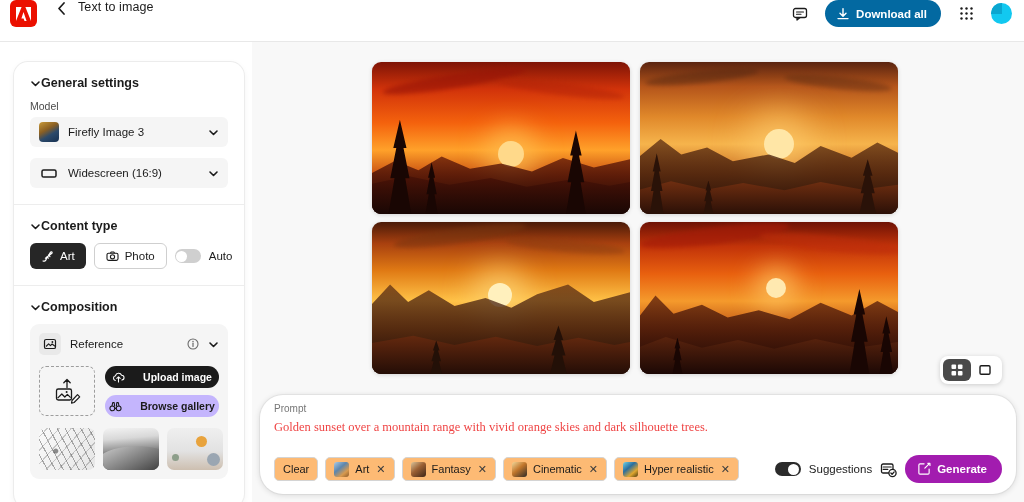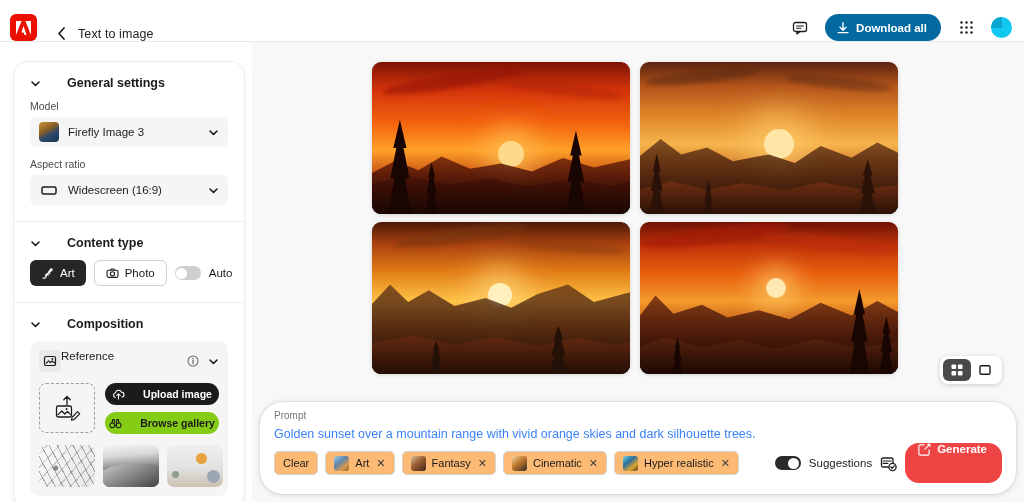--- a/index.html
+++ b/index.html
@@ -10,21 +10,21 @@
     overflow: hidden;
   }
   body { position: relative; }
 
   
   .header {
     position: absolute; top: 0; left: 0;
     width: 1024px; height: 42px;
     background: #ffffff;
     border-bottom: 1px solid #e8e8e8;
-    display: flex; align-items: flex-end;
+    display: flex; align-items: flex-start;
   }
   .adobe-logo {
     width: 27px; height: 27px; border-radius: 6px;
     background: #eb1000; margin-left: 10px;
     display: flex; align-items: center; justify-content: center;
     flex: 0 0 auto;
   }
   .back-chevron {
     margin-left: 16px; width: 16px; height: 16px;
     display: flex; align-items: center; justify-content: center;
@@ -63,21 +63,21 @@
   .sidebar {
     position: absolute; top: 62px; left: 14px;
     width: 230px; height: 446px;
     background: #ffffff; border-radius: 14px;
     box-shadow: 0 0 0 1px #ececec, 0 2px 7px rgba(0,0,0,.06);
     overflow: hidden;
   }
   .section { padding: 14px 16px 16px 16px; }
   .section + .section { border-top: 1px solid #ededed; }
   .section-head {
-    display: flex; align-items: center; gap: 26px;
+    display: flex; align-items: center; gap: 0;
     cursor: pointer; margin-bottom: 10px;
   }
   .section-head .chev { color: #1b1b1b; display:flex; }
   .section-title { font-size: 12.5px; font-weight: bold; color: #1b1b1b; }
   .field-label { font-size: 10.5px; color: #4b4b4b; margin-bottom: 5px; }
   .select {
     height: 30px; background: #f5f5f5; border-radius: 6px;
     display: flex; align-items: center; padding: 0 9px;
     cursor: pointer; margin-bottom: 11px;
   }
@@ -112,21 +112,21 @@
     position: absolute; top: 1.5px; left: 1.5px;
     width: 11px; height: 11px; border-radius: 50%;
     background: #fff;
   }
   .toggle.on { background: #2b2b2b; }
   .toggle.on .knob { left: auto; right: 1.5px; }
   .toggle-label { font-size: 11.5px; color: #1b1b1b; }
 
   
   .ref-card { background: #f5f5f5; border-radius: 9px; padding: 9px; }
-  .ref-head { display: flex; }
+  .ref-head { display: flex; align-items: center; gap: 9px; }
   .ref-icon {
     width: 22px; height: 22px; border-radius: 5px; background: #e9e9e9;
     display: flex; align-items: center; justify-content: center;
     color:#1b1b1b; flex:0 0 auto;
   }
   .ref-label { font-size: 11.5px; color: #1b1b1b; }
   .ref-head .right { margin-left: auto; display: flex; align-items: center; gap: 9px; }
   .drop-row { display: flex; gap: 10px; margin-top: 11px; align-items: flex-start; }
   .dropzone {
     width: 56px; height: 50px; border: 1.4px dashed #9d9d9d;
@@ -134,21 +134,21 @@
     justify-content: center; cursor: pointer; flex: 0 0 auto;
     color: #1b1b1b;
   }
   .btn-col { display: flex; flex-direction: column; gap: 7px; flex: 1; }
   .wide-btn {
     height: 22px; border-radius: 12px; display: flex; align-items: center;
     justify-content: center; gap: 18px; font-size: 10.5px;
     font-weight: bold; cursor: pointer; white-space: nowrap;
   }
   .wide-btn.dark { background: #1b1b1b; color: #fff; }
-  .wide-btn.grey { background: #84cc16; color: #1b1b1b; }
+  .wide-btn.grey { background: #c4b5fd; color: #1b1b1b; }
   .thumb-row { display: flex; gap: 8px; margin-top: 11px; }
   .gal-thumb {
     width: 56px; height: 42px; border-radius: 7px; overflow: hidden;
     cursor: pointer; flex: 0 0 auto; position: relative;
   }
   .gal-1 { background:
       radial-gradient(circle at 30% 55%, #8b8b8b 0 2px, transparent 3px),
       linear-gradient(120deg,#fafafa,#e6e6e6);
   }
   .gal-1::after {
@@ -247,40 +247,40 @@
   .vt-btn.active { background: #4a4a4a; color: #fff; }
 
   
   .prompt-bar {
     position: absolute; left: 260px; bottom: 8px;
     width: 756px; background: #fff; border-radius: 23px;
     box-shadow: 0 1px 6px rgba(0,0,0,.14), 0 0 0 1px #ededed;
     padding: 8px 14px 11px 14px;
   }
   .prompt-label { font-size: 10px; color: #767676; margin-bottom: 6px; }
-  .prompt-text { font-size: 12.5px; color: #3b82f6; margin-bottom: 2px; }
+  .prompt-text { font-size: 12.5px; color: #ef4444; margin-bottom: 20px; font-family: Liberation Serif, serif; }
   .chip-row { display: flex; align-items: center; gap: 7px; }
   .chip {
     height: 24px; border: 1px solid #d4d4d4; border-radius: 5px;
     display: flex; align-items: center; gap: 6px; padding: 0 8px;
     font-size: 11px; color: #1b1b1b; cursor: pointer; white-space: nowrap;
     background: #fdba74;
   }
   .chip .cthumb {
     width: 15px; height: 15px; border-radius: 3px; flex: 0 0 auto;
   }
   .ct-art { background: linear-gradient(140deg,#a9cbe8 0%,#5d86ad 40%,#d89a4e 72%,#8d5b2a 100%); }
   .ct-fantasy { background: linear-gradient(140deg,#d9c39a 0%,#9a5f33 45%,#3d2416 100%); }
   .ct-cinematic { background: linear-gradient(140deg,#f0d79a 0%,#c1762c 45%,#2f2b28 100%); }
   .ct-hyper { background: linear-gradient(140deg,#6fd3e8 0%,#2b6e9e 38%,#e0a72f 70%,#4a3a12 100%); }
   .chip .x { font-size: 11px; color: #3d3d3d; margin-left: 1px; }
   .chip-right { margin-left: auto; display: flex; align-items: center; gap: 8px; }
   .generate-btn {
-    height: 40px; border-radius: 14px; background: #ef4444; color: #fff;
-    font-size: 11.5px; font-weight: bold; display: flex; 
+    height: 28px; border-radius: 14px; background: #a21caf; color: #fff;
+    font-size: 11.5px; font-weight: bold; display: flex; align-items: center;
     gap: 6px; padding: 0 15px 0 12px; cursor: pointer; white-space: nowrap;
   }
 </style>
 </head>
 <body>
 
 <div class="header">
   <div class="adobe-logo">
     <svg width="15" height="14" viewBox="0 0 15 14" aria-hidden="true">
       <path d="M5.6 0H0v14L5.6 0zM9.4 0H15v14L9.4 0zM7.5 5.1l3.1 8.9H8.5l-.9-2.6H5.4L7.5 5.1z" fill="#fff"></path>
@@ -345,21 +345,20 @@
     <div class="select">
       <span class="thumb"></span>
       <span class="sel-label">Firefly Image 3</span>
       <span class="sel-chev">
         <svg width="11" height="11" viewBox="0 0 11 11" aria-hidden="true">
           <path d="M2 4l3.5 3.5L9 4" stroke="currentColor" stroke-width="1.6" fill="none" stroke-linecap="round" stroke-linejoin="round"></path>
         </svg>
       </span>
     </div>
 
-    <div class="field-label">Aspect ratio</div>
     <div class="select">
       <span class="glyph">
         <svg width="18" height="14" viewBox="0 0 18 14" aria-hidden="true">
           <rect x="2" y="4" width="14" height="7" rx="1.6" stroke="currentColor" stroke-width="1.5" fill="none"></rect>
         </svg>
       </span>
       <span class="sel-label">Widescreen (16:9)</span>
       <span class="sel-chev">
         <svg width="11" height="11" viewBox="0 0 11 11" aria-hidden="true">
           <path d="M2 4l3.5 3.5L9 4" stroke="currentColor" stroke-width="1.6" fill="none" stroke-linecap="round" stroke-linejoin="round"></path>

